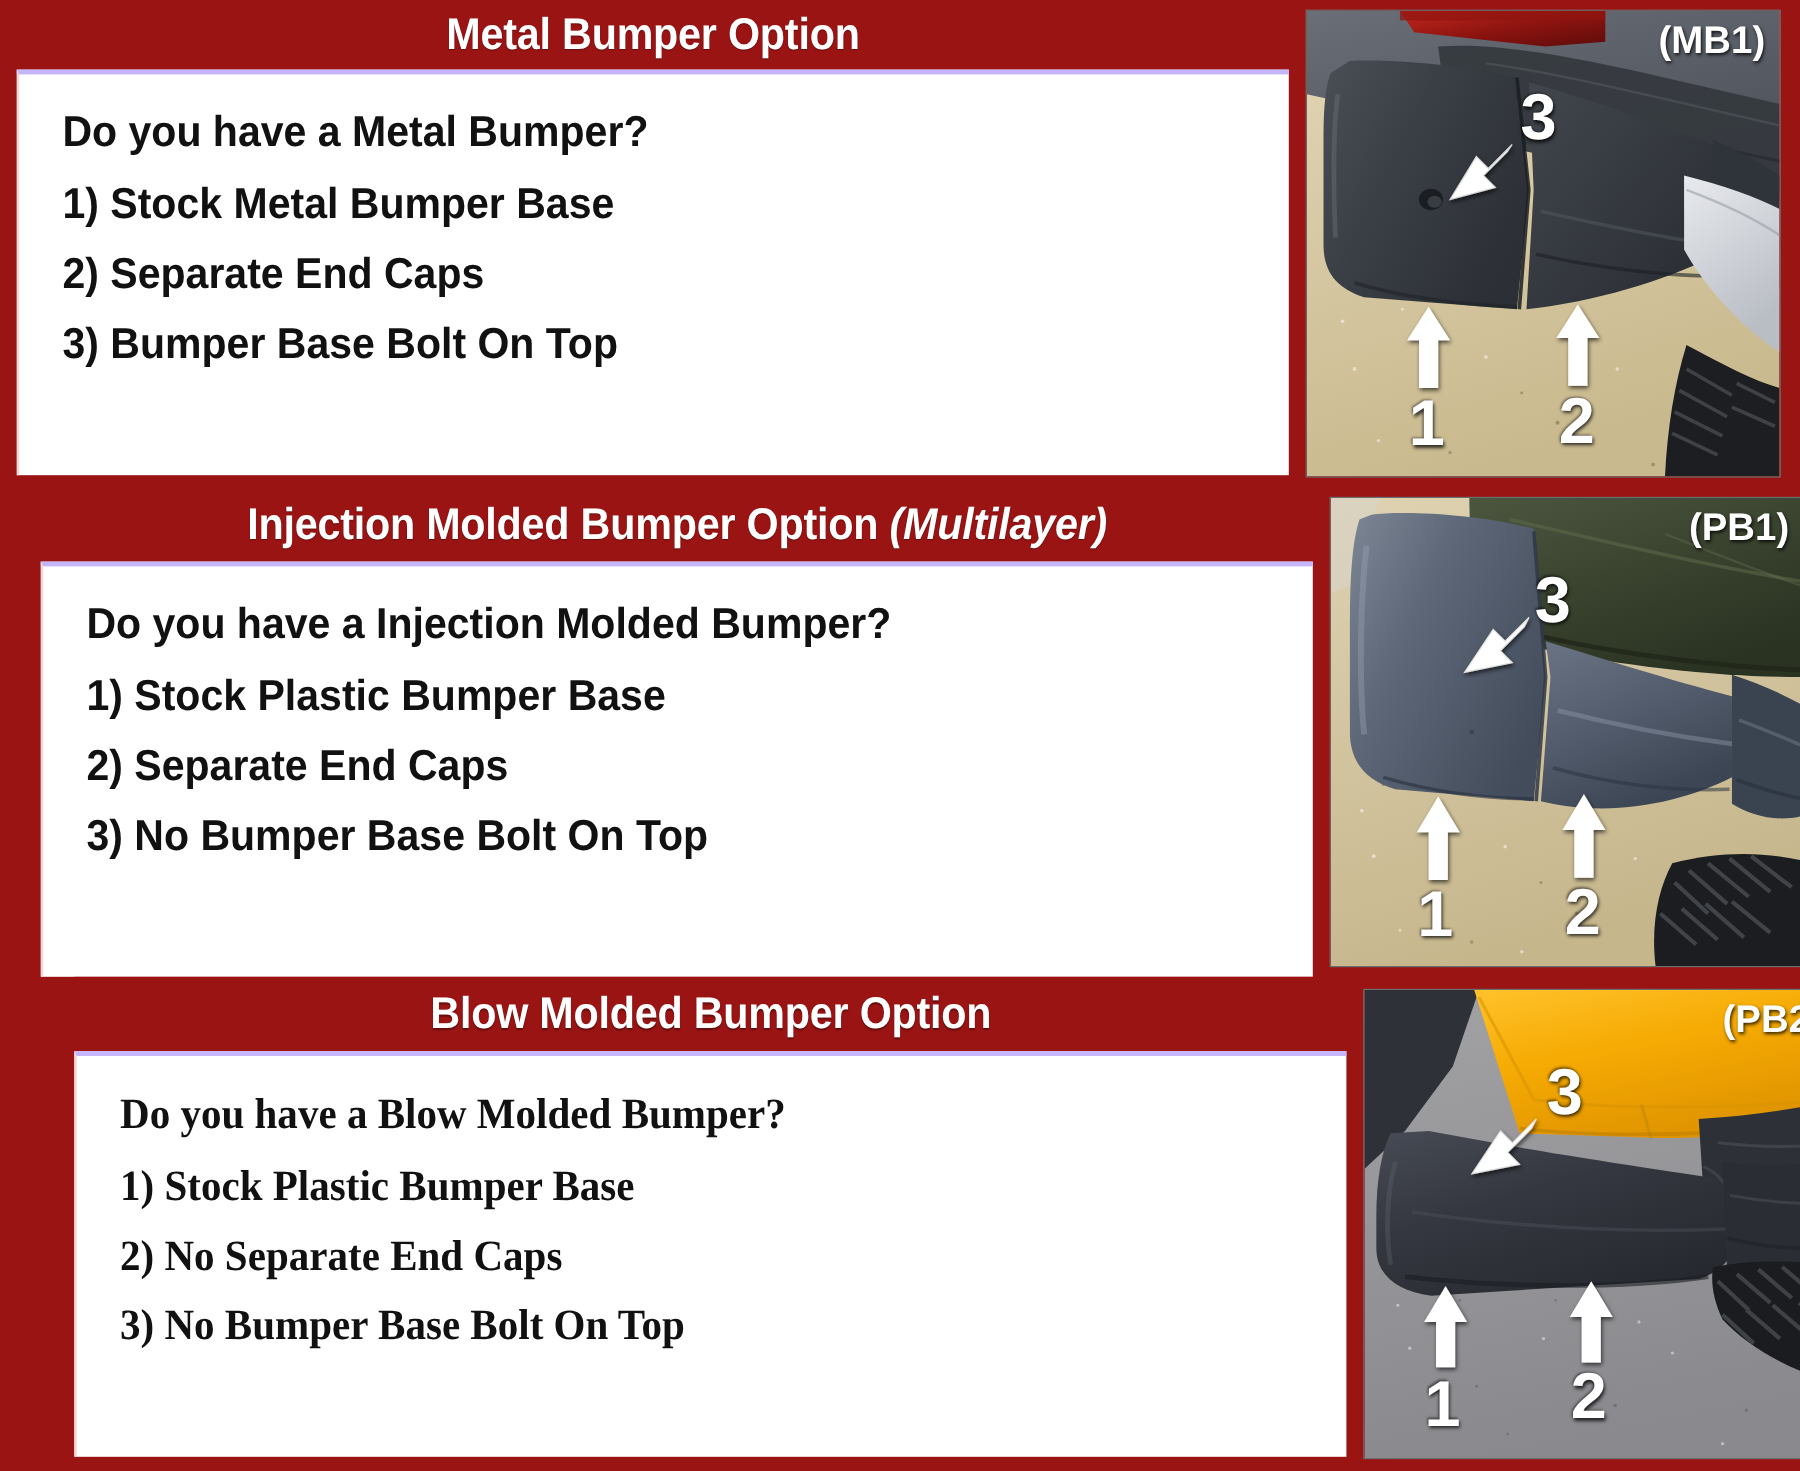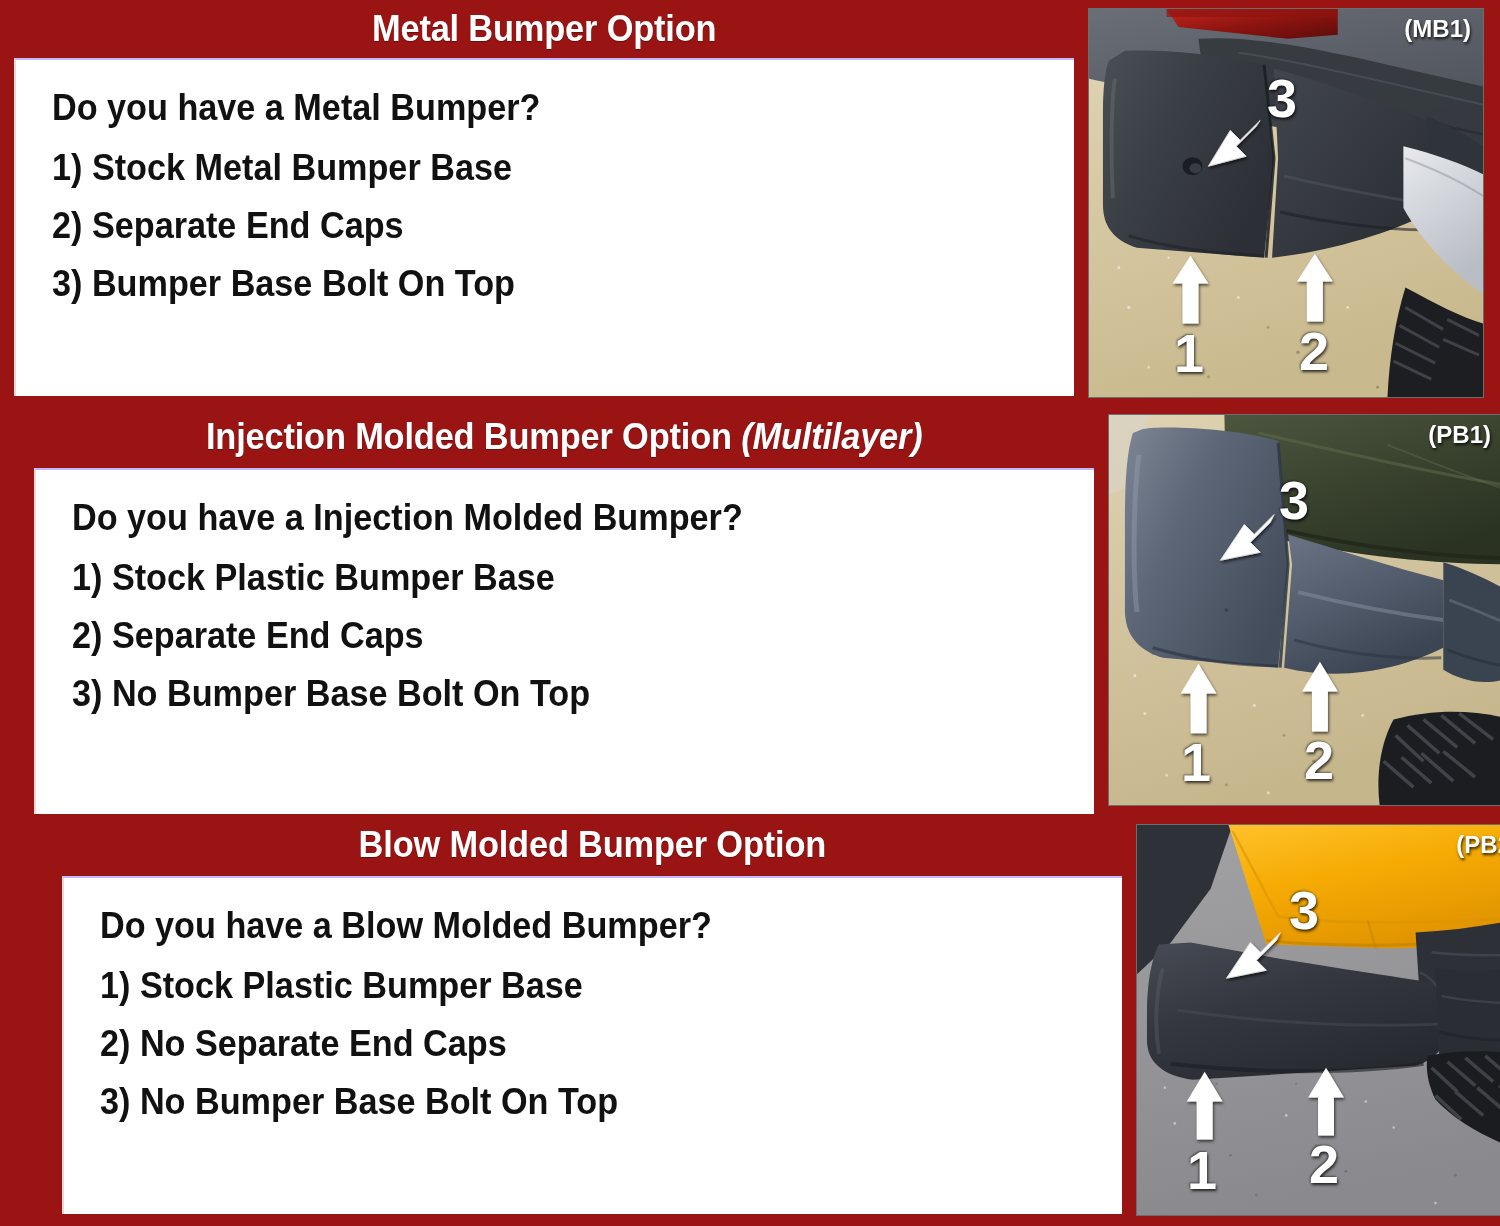--- a/index.html
+++ b/index.html
@@ -35,27 +35,27 @@
     transform:scaleX(0.93);
     transform-origin:center;
     white-space:nowrap;
     text-shadow:0 1px 1px rgba(0,0,0,.35);
   }
   .title-text .ital { font-style:italic; }
 
   .content-box {
     position:absolute; left:0; right:0;
     background:#ffffff;
-    border-top:2px solid #c4b5fd;
+    border-top:4px solid #c4b5fd;
     border-left:2px solid #f0d8d8;
     padding:30px 0 0 36px;
   }
   .panel-1 .content-box { top:58px;  bottom:10px; }
   .panel-2 .content-box { top:62px;  bottom:0; }
-  .panel-3 .content-box { top:62px;  bottom:12px; }
+  .panel-3 .content-box { top:62px;  bottom:12px;font-family:Liberation Serif, serif; }
 
   .q-line {
     color:#111;
     font-size:36px;
     font-weight:bold;
     line-height:1.0;
     transform:scaleX(0.95);
     transform-origin:left center;
     white-space:nowrap;
     margin-bottom:24px;
@@ -88,21 +88,21 @@
     position:absolute;
     color:#ffffff;
     font-size:54px;
     font-weight:bold;
     line-height:1;
     text-shadow:1px 2px 3px rgba(0,0,0,.75), -1px -1px 2px rgba(0,0,0,.45);
   }
   .photo-code {
     position:absolute; top:6px; right:12px;
     color:#ffffff;
-    font-size:24px;
+    font-size:32px;
     font-weight:bold;
     text-shadow:1px 2px 3px rgba(0,0,0,.8);
   }
 </style>
 </head>
 <body>
 
 <div id="root">
 
   <div class="panel panel-1">

